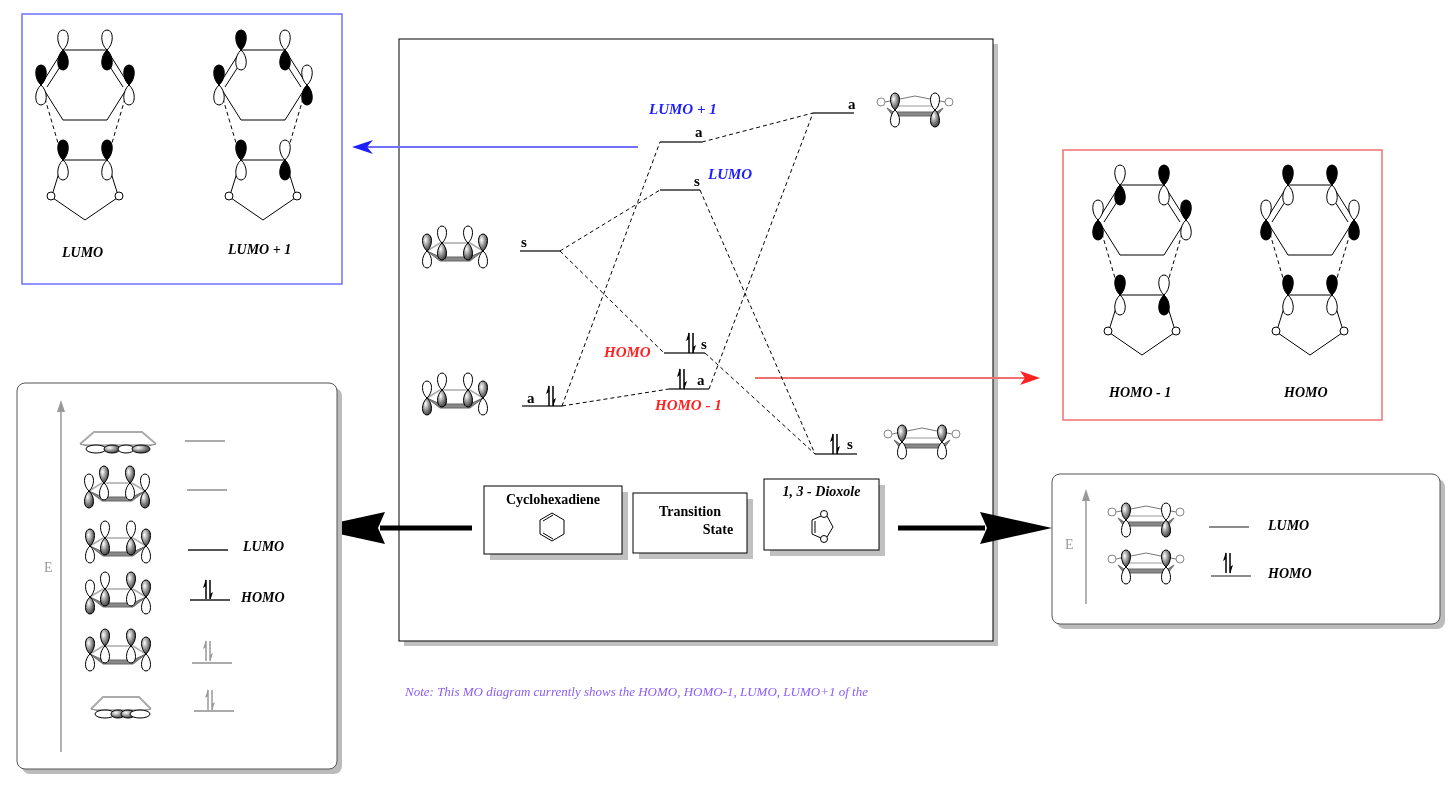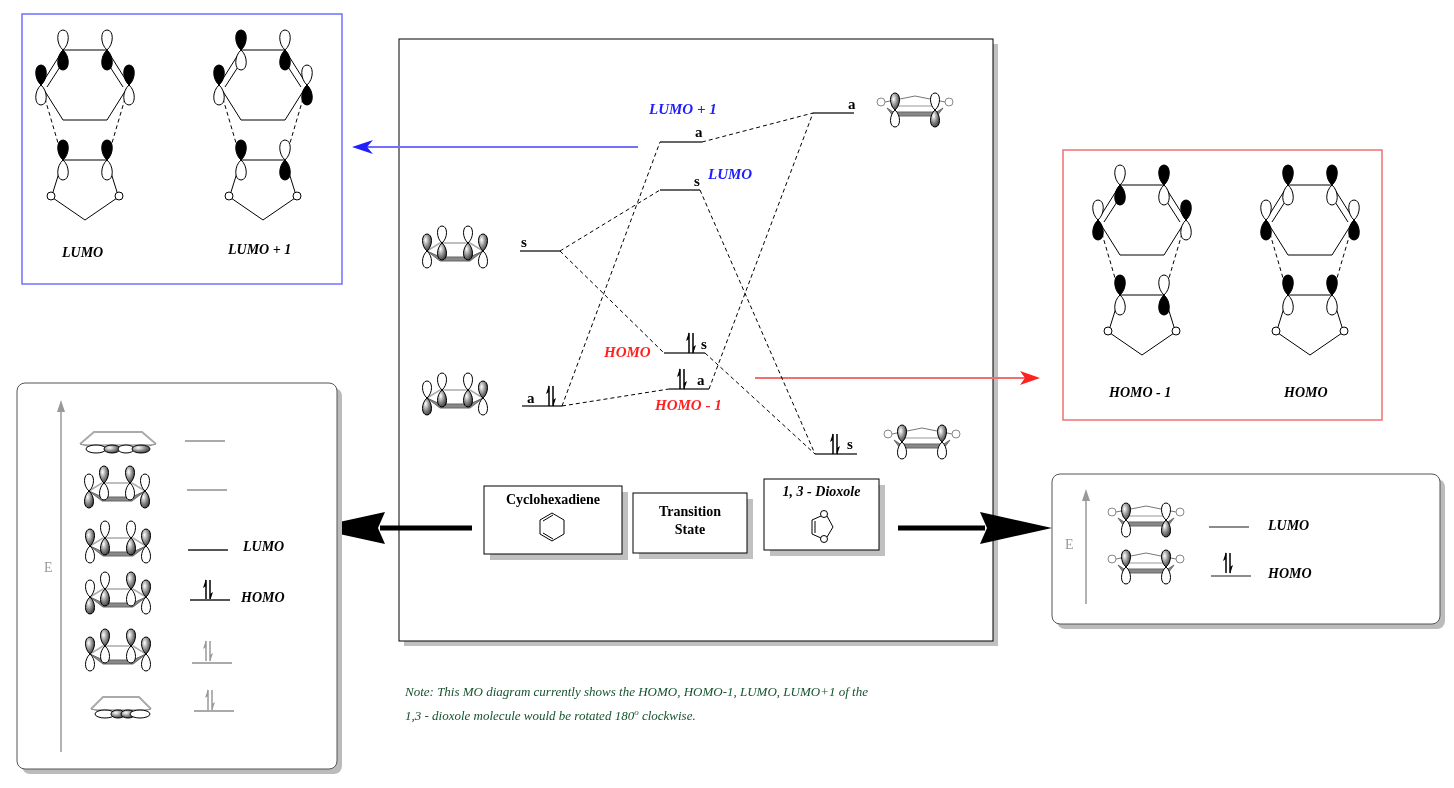--- a/index.html
+++ b/index.html
@@ -1,21 +1,21 @@
 <!DOCTYPE html>
 <html><head>
 <meta charset="utf-8">
 <style>
   html, body { margin:0; padding:0; background:#ffffff; }
   body { width:1454px; height:788px; position:relative; overflow:hidden; font-family:"Liberation Serif", serif; }
   svg { position:absolute; left:0; top:0; }
   .abs { position:absolute; }
   .lbl-bold { font-weight:bold; font-size:15px; color:#000; }
   .ital { font-style:italic; font-size:15px;font-weight:bold; }
-  .note { position:absolute; left:405px; top:681px; width:640px; font-style:italic; font-size:13px; line-height:21px; color:#14532d; font-family:"Liberation Serif", serif; }
+  .note { position:absolute; left:405px; top:681px; width:640px; font-style:italic; font-size:13px; line-height:21px; color:#8b5cf6; font-family:"Liberation Serif", serif; }
   .note sup { font-size:9px; }
   .boxlbl { position:absolute; text-align:center; font-weight:bold; font-size:14px; color:#000; font-family:"Liberation Serif", serif; line-height:18px; }
 </style>
 </head>
 <body>
 
 <svg width="1454" height="788" viewBox="0 0 1454 788" xmlns="http://www.w3.org/2000/svg">
   <defs>
     <radialGradient id="gshade" cx="0.35" cy="0.35" r="0.8">
       <stop offset="0" stop-color="#ffffff"></stop>
@@ -326,33 +326,32 @@
 <div class="abs lbl-bold" style="left:848px;top:96px;">a</div>
 <div class="abs lbl-bold" style="left:847px;top:436px;">s</div>
 
 <div class="abs ital" style="left:649px;top:101px;color:#2020ff;">LUMO + 1</div>
 <div class="abs ital" style="left:708px;top:166px;color:#2020ff;">LUMO</div>
 <div class="abs ital" style="left:604px;top:344px;color:#ff2020;">HOMO</div>
 <div class="abs ital" style="left:655px;top:397px;color:#ff2020;">HOMO - 1</div>
 
 <div class="boxlbl" style="left:484px;top:491px;width:138px;">Cyclohexadiene</div>
 <div class="boxlbl" style="left:633px;top:503px;width:114px;">Transition</div>
-<div class="boxlbl" style="left:633px;top:521px;width:114px;">State</div>
+<div class="boxlbl" style="left:661px;top:521px;width:114px;">State</div>
 <div class="boxlbl" style="left:764px;top:483px;width:115px;font-style:italic;">1, 3 - Dioxole</div>
 
 <div class="abs ital" style="left:62px;top:245px;font-size:14px;">LUMO</div>
 <div class="abs ital" style="left:228px;top:242px;font-size:14px;">LUMO + 1</div>
 
 <div class="abs ital" style="left:1109px;top:385px;font-size:14px;">HOMO - 1</div>
 <div class="abs ital" style="left:1284px;top:385px;font-size:14px;">HOMO</div>
 
 <div class="abs" style="left:44px;top:560px;font-size:14px;color:#999;">E</div>
 <div class="abs ital" style="left:243px;top:539px;font-size:14px;">LUMO</div>
 <div class="abs ital" style="left:241px;top:590px;font-size:14px;">HOMO</div>
 
 <div class="abs" style="left:1065px;top:537px;font-size:14px;color:#999;">E</div>
 <div class="abs ital" style="left:1268px;top:518px;font-size:14px;">LUMO</div>
 <div class="abs ital" style="left:1268px;top:566px;font-size:14px;">HOMO</div>
 
 <div class="note">
   <div>Note: This MO diagram currently shows the HOMO, HOMO-1, LUMO, LUMO+1 of the</div>
-  <div><span>1,3 - dioxole molecule would be rotated 180</span><sup>o</sup><span> clockwise.</span></div>
 </div>
 
 </body></html>

